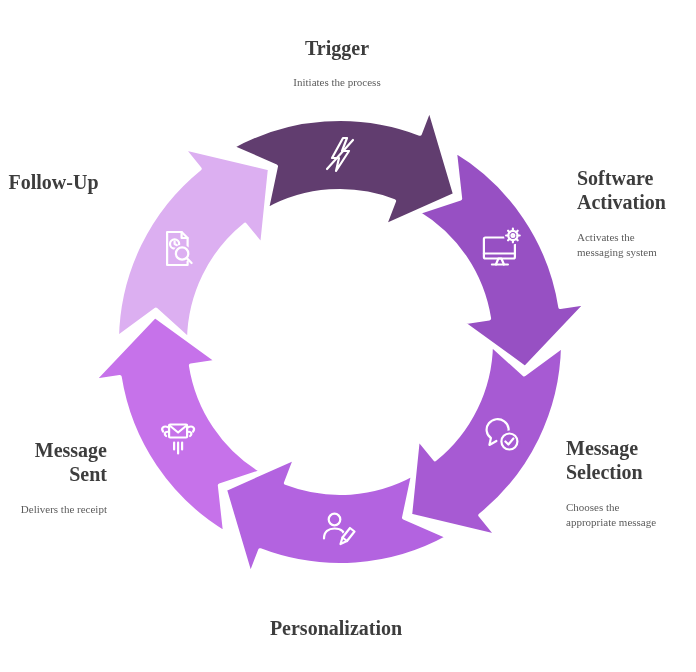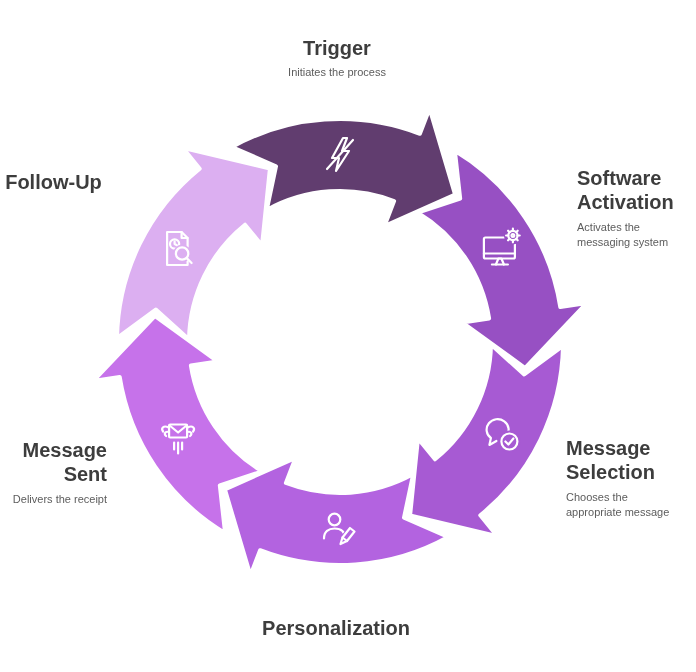--- a/index.html
+++ b/index.html
@@ -1,21 +1,21 @@
 <!DOCTYPE html>
 <html><head>
 <meta charset="utf-8">
 <style>
   html,body{margin:0;padding:0;background:#fff;}
   #stage{position:relative;width:696px;height:672px;background:#ffffff;overflow:hidden;
-         font-family:Liberation Sans, sans-serif;}
+         font-family:Liberation Serif, serif;}
   #ring{position:absolute;left:0;top:0;}
   .label{position:absolute;}
   .label .t{font-size:20px;font-weight:bold;color:#3d3d3d;line-height:1.22;white-space:pre-line;}
-  .label .s{font-size:11px;color:#5c5c5c;line-height:1.4;white-space:pre-line;margin-top:5px;}
+  .label .s{font-size:11px;color:#5c5c5c;line-height:1.4;white-space:pre-line;margin-top:15px;}
   .lbl-trigger{left:217px;top:36px;width:240px;text-align:center;}
   .lbl-software-activation{left:577px;top:166px;width:119px;text-align:left;}
   .lbl-message-selection{left:566px;top:436px;width:130px;text-align:left;}
   .lbl-personalization{left:216px;top:616px;width:240px;text-align:center;}
   .lbl-message-sent{left:0;top:438px;width:107px;text-align:right;}
   .lbl-follow-up{left:0;top:170px;width:107px;text-align:center;}
   .ic{stroke:#ffffff;fill:none;stroke-width:2.2;stroke-linecap:round;stroke-linejoin:round;}
   .ic .mask{fill:var(--seg,#a757d4);stroke:none;}
 </style>
 </head>

